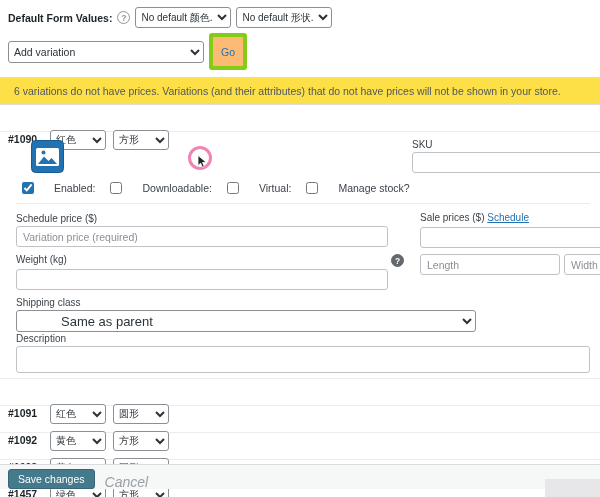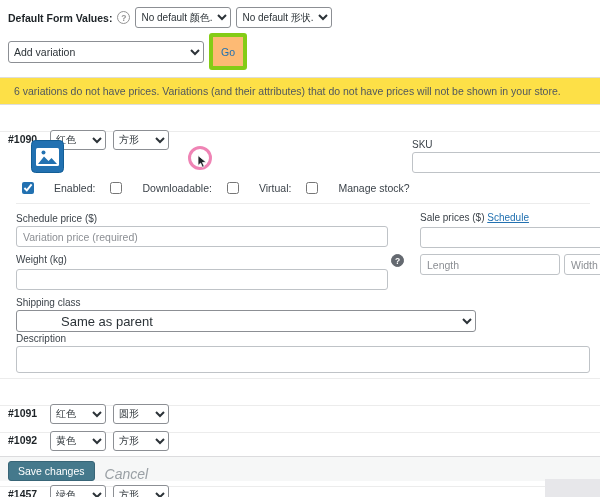--- a/index.html
+++ b/index.html
@@ -94,21 +94,21 @@
     position: absolute; left: 188px; top: 14px;
     width: 24px; height: 24px; border-radius: 50%;
     border: 3px solid rgba(236, 111, 168, 0.85);
     display: flex; align-items: center; justify-content: center;
     pointer-events: none;
   }
   .cursor-ring svg { margin-top: 6px; margin-left: 4px; }
 
   
   .footer {
-    position: absolute; left: 0; right: 0; bottom: 16px; height: 25px;
+    position: absolute; left: 0; right: 0; bottom: 8px; height: 25px;
     background: #f6f7f7; border-top: 1px solid #dcdcde;
     display: flex; align-items: flex-start; gap: 10px; padding: 4px 8px;
     z-index: 2;
   }
   .save-btn {
     font-family: inherit; font-size: 10.5px;
     background: #45798c; color: #fff;
     border: 1px solid #386577; border-radius: 3px;
     padding: 3px 9px; cursor: pointer;
   }

